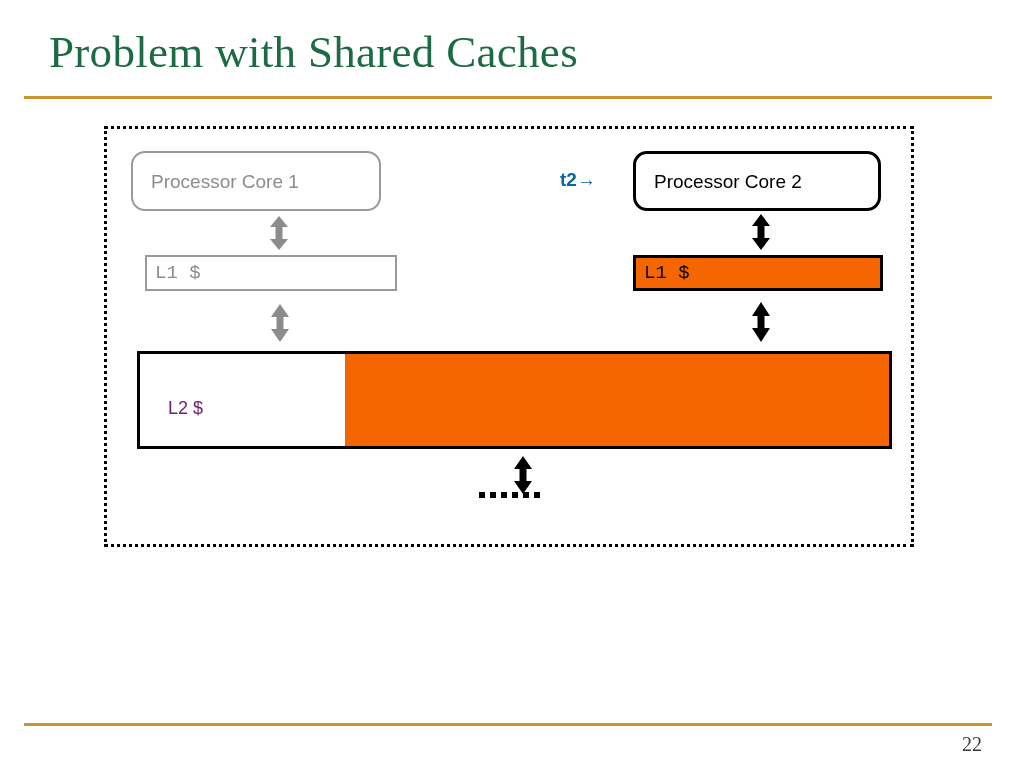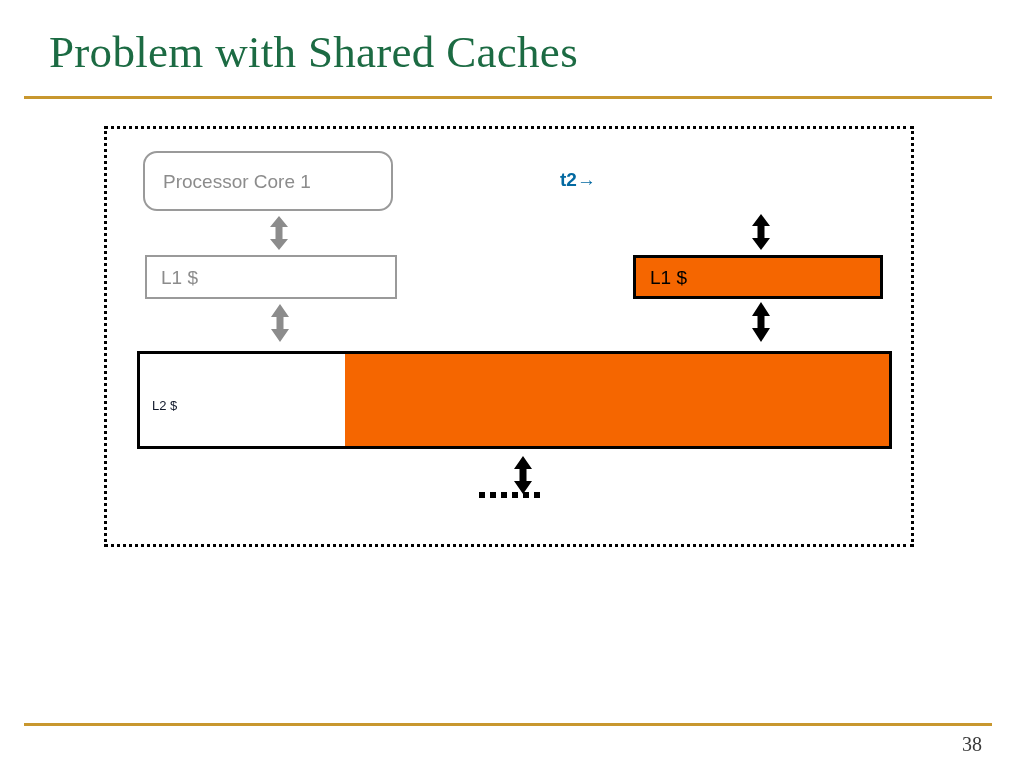--- a/index.html
+++ b/index.html
@@ -66,21 +66,21 @@
     line-height: 1;
   }
 
   
   .core {
     border-radius: 14px;
     height: 60px;
     padding-left: 18px;
   }
   #core1 {
-    left: 36px; top: 22px; width: 250px;
+    left: 24px; top: 22px; width: 250px;
     border: 2px solid #9a9a9a;
     color: #8c8c8c;
     background: #ffffff;
   }
   #core2 {
     left: 526px; top: 22px; width: 248px;
     border: 3px solid #000000;
     color: #000000;
     background: #ffffff;
   }
@@ -91,22 +91,23 @@
     left: 453px;
     top: 40px;
     font-size: 19px;
     color: #0369a1;
     font-weight: bold;
     white-space: nowrap;
   }
 
   
   .l1 {
-    height: 44px;
-    padding-left: 14px;
+    height: 36px;
+    padding-left: 8px;
+    font-family: Liberation Mono, monospace;
   }
   #l1-left {
     left: 38px; top: 126px; width: 252px;
     border: 2px solid #9a9a9a;
     color: #8c8c8c;
     background: #ffffff;
   }
   #l1-right {
     left: 526px; top: 126px; width: 250px;
     border: 3px solid #000000;
@@ -129,24 +130,24 @@
   #l2-fill {
     position: absolute;
     left: 205px;
     top: 0;
     right: 0;
     bottom: 0;
     background: #f56600;
   }
   #l2-label {
     position: absolute;
-    left: 12px;
+    left: 28px;
     top: 44px;
-    font-size: 13px;
-    color: #0f172a;
+    font-size: 18px;
+    color: #701a75;
   }
 
   
   .arrow {
     position: absolute;
     width: 22px;
   }
   .arrow svg { display: block; }
 
   #arrow-core1-l1 { left: 161px; top: 87px; height: 34px; }
@@ -178,20 +179,23 @@
 <div class="rule" id="rule-top"></div>
 
 <div id="diagram">
 
   <div class="node core" id="core1">
     <span>Processor Core 1</span>
   </div>
 
   <div id="t2-label">t2→</div>
 
+  <div class="node core" id="core2">
+    <span>Processor Core 2</span>
+  </div>
 
   <div class="arrow" id="arrow-core1-l1">
     <svg width="22" height="34" viewBox="0 0 22 34" aria-hidden="true">
       <polygon points="11,0 20,11 14.5,11 14.5,23 20,23 11,34 2,23 7.5,23 7.5,11 2,11" fill="#8c8c8c"></polygon>
     </svg>
   </div>
 
   <div class="arrow" id="arrow-core2-l1">
     <svg width="22" height="36" viewBox="0 0 22 36" aria-hidden="true">
       <polygon points="11,0 20,12 14.5,12 14.5,24 20,24 11,36 2,24 7.5,24 7.5,12 2,12" fill="#000000"></polygon>
@@ -234,13 +238,13 @@
     <span></span>
     <span></span>
     <span></span>
     <span></span>
     <span></span>
   </div>
 
 </div>
 
 <div class="rule" id="rule-bottom"></div>
-<div id="page-number">38</div>
+<div id="page-number">22</div>
 
 </body></html>

